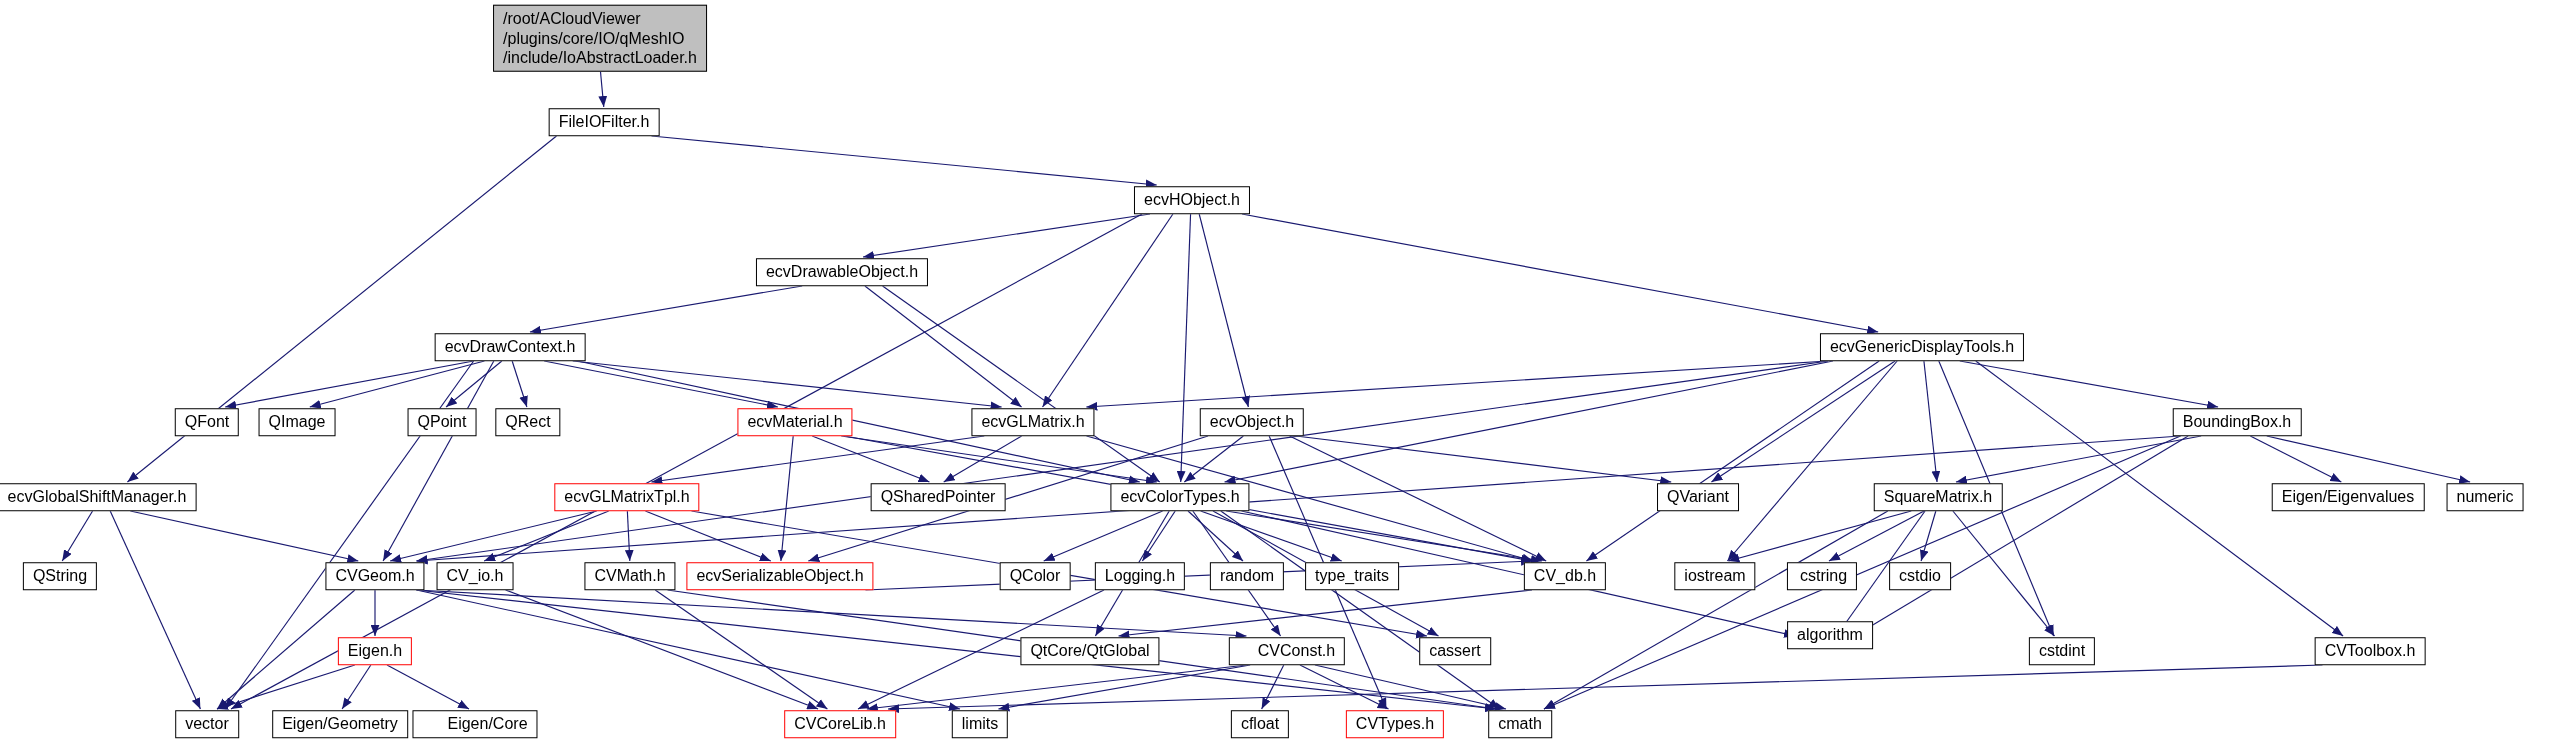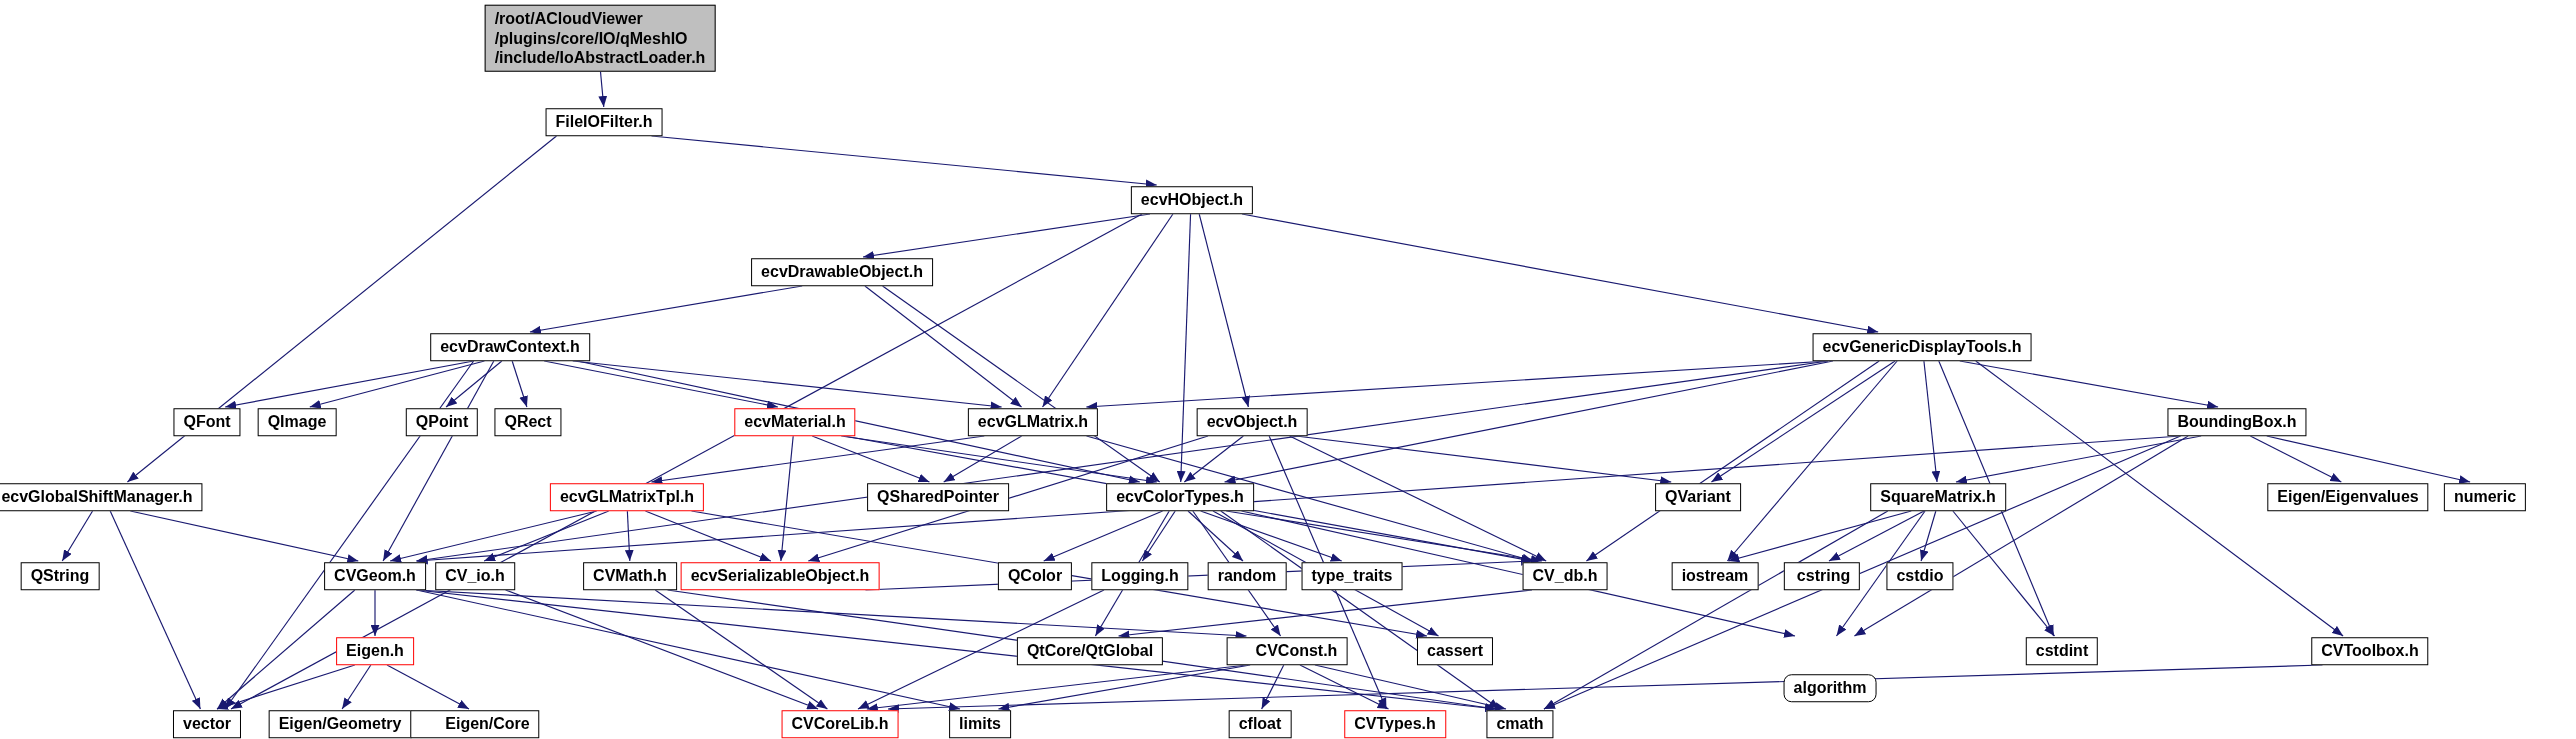--- a/index.html
+++ b/index.html
@@ -3,21 +3,20 @@
 <meta charset="utf-8">
 <style>
   html, body { margin: 0; padding: 0; background: #ffffff; }
   .canvas {
     position: relative;
     width: 2576px;
     height: 739px;
     background: #ffffff;
     font-family: "Liberation Sans", sans-serif;
     overflow: hidden;
-    font-weight: bold;
   }
   #edge-layer { position: absolute; left: 0; top: 0; }
   .edge {
     stroke: var(--edge-color, #191970);
     stroke-width: 1.15;
     fill: none;
     marker-end: url(#arrowhead);
   }
   .node {
     position: absolute;
@@ -176,21 +175,21 @@
       <div class="node" style="left: 1247px; top: 576px;">random</div>
       <div class="node" style="left: 1352px; top: 576px;">type_traits</div>
       <div class="node" style="left: 1565px; top: 576px;">CV_db.h</div>
       <div class="node" style="left: 1715px; top: 576px;">iostream</div>
       <div class="node" style="left: 1822px; top: 576px; padding-left: 12px;">cstring</div>
       <div class="node" style="left: 1920px; top: 576px;">cstdio</div>
       <div class="node red" style="left: 375px; top: 651px;">Eigen.h</div>
       <div class="node" style="left: 1090px; top: 651px;">QtCore/QtGlobal</div>
       <div class="node" style="left: 1287px; top: 651px; padding-left: 28px;">CVConst.h</div>
       <div class="node" style="left: 1455px; top: 651px;">cassert</div>
-      <div class="node" style="left: 1830px; top: 688px; border-radius: 8px;">algorithm</div>
+      <div class="node" style="left: 1830px; top: 635px;">algorithm</div>
       <div class="node" style="left: 2062px; top: 651px;">cstdint</div>
       <div class="node" style="left: 2370px; top: 651px;">CVToolbox.h</div>
       <div class="node" style="left: 207px; top: 724px;">vector</div>
       <div class="node" style="left: 340px; top: 724px;">Eigen/Geometry</div>
       <div class="node" style="left: 475px; top: 724px; padding-left: 34px;">Eigen/Core</div>
       <div class="node red" style="left: 840px; top: 724px;">CVCoreLib.h</div>
       <div class="node" style="left: 980px; top: 724px;">limits</div>
       <div class="node" style="left: 1260px; top: 724px;">cfloat</div>
       <div class="node red" style="left: 1395px; top: 724px;">CVTypes.h</div>
       <div class="node" style="left: 1520px; top: 724px;">cmath</div>

